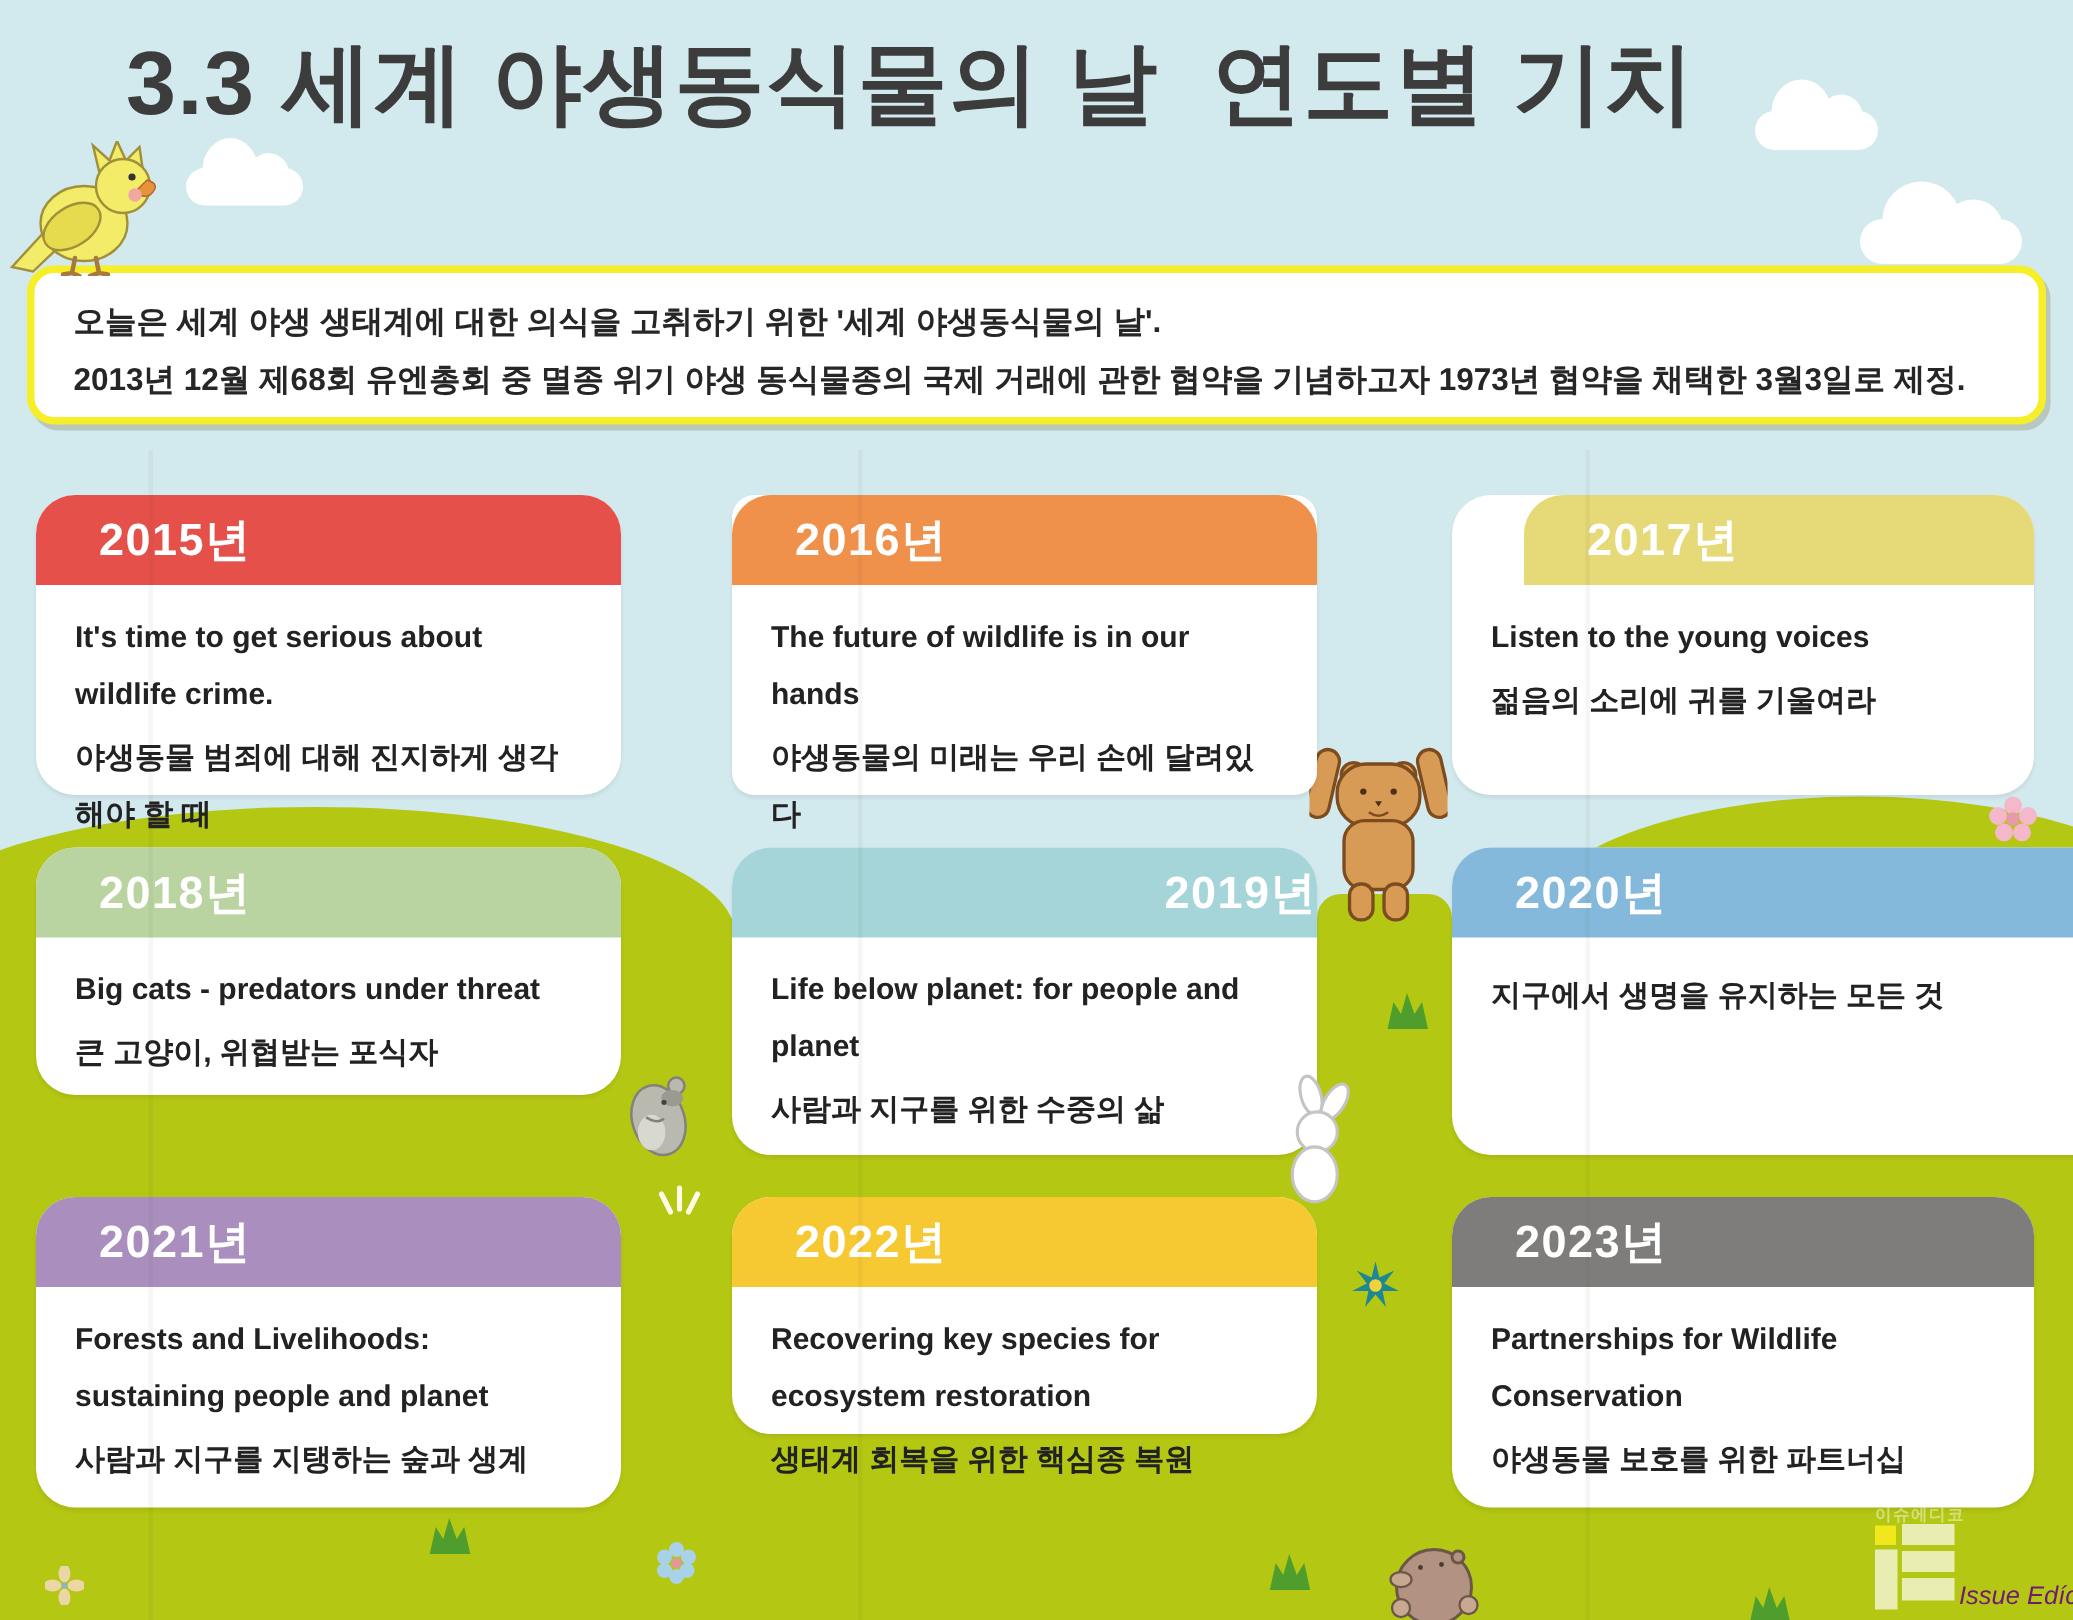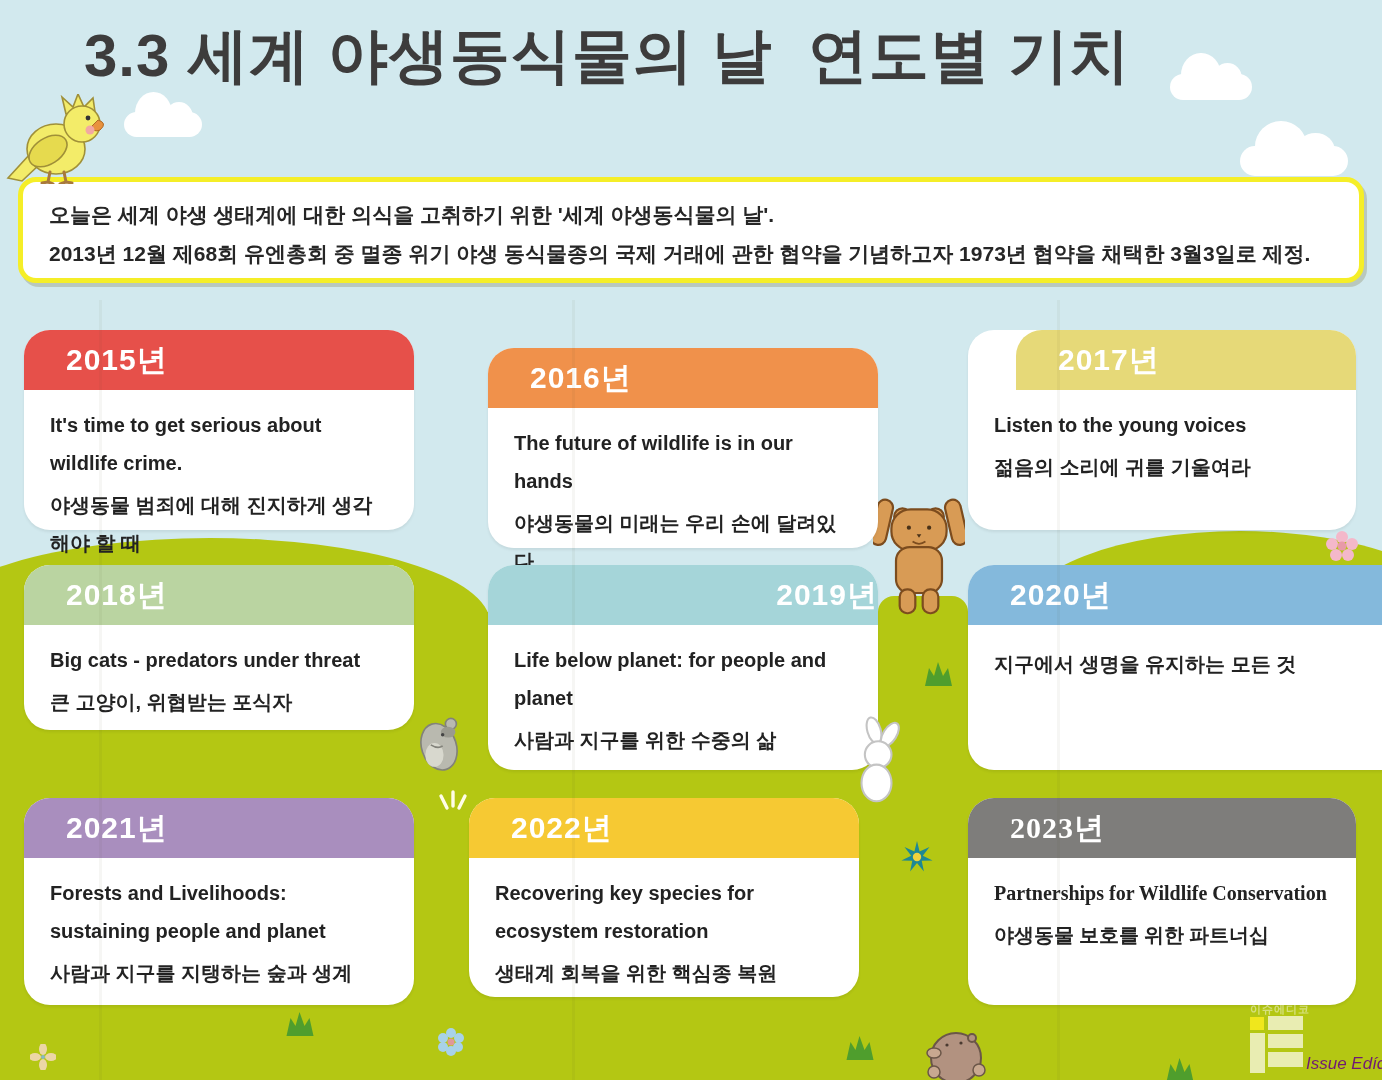--- a/index.html
+++ b/index.html
@@ -204,21 +204,21 @@
 
   <div class="card" style="left:24px;top:330px;width:390px;height:200px;">
     <div class="card-header" style="background: rgb(230, 80, 74);">
       <span class="year">2015년</span>
     </div>
     <div class="card-body">
       <p class="en">It's time to get serious about wildlife crime.</p>
       <p class="ko">야생동물 범죄에 대해 진지하게 생각해야 할 때</p>
     </div>
   </div>
-  <div class="card" style="left:488px;top:348px;width:390px;height:200px;">
+  <div class="card" style="left:488px;top:330px;width:390px;height:200px;border-radius:15px;">
     <div class="card-header" style="background: rgb(240, 145, 75);">
       <span class="year">2016년</span>
     </div>
     <div class="card-body">
       <p class="en">The future of wildlife is in our hands</p>
       <p class="ko">야생동물의 미래는 우리 손에 달려있다</p>
     </div>
   </div>
   <div class="card" style="left:968px;top:330px;width:388px;height:200px;">
     <div class="card-header" style="background: rgb(230, 217, 120); margin-left: 48px;">
@@ -257,30 +257,30 @@
   </div>
   <div class="card" style="left:24px;top:798px;width:390px;height:207px;">
     <div class="card-header" style="background: rgb(169, 142, 190);">
       <span class="year">2021년</span>
     </div>
     <div class="card-body">
       <p class="en">Forests and Livelihoods: sustaining people and planet</p>
       <p class="ko">사람과 지구를 지탱하는 숲과 생계</p>
     </div>
   </div>
-  <div class="card" style="left:469px;top:798px;width:390px;height:199px;">
+  <div class="card" style="left:488px;top:798px;width:390px;height:158px;">
     <div class="card-header" style="background: rgb(246, 201, 51);">
       <span class="year">2022년</span>
     </div>
     <div class="card-body">
       <p class="en">Recovering key species for ecosystem restoration</p>
       <p class="ko">생태계 회복을 위한 핵심종 복원</p>
     </div>
   </div>
-  <div class="card" style="left:968px;top:798px;width:388px;height:207px;font-family:Liberation Serif, serif;">
+  <div class="card" style="left:968px;top:798px;width:388px;height:207px;">
     <div class="card-header" style="background: rgb(126, 125, 123);">
       <span class="year">2023년</span>
     </div>
     <div class="card-body">
       <p class="en">Partnerships for Wildlife Conservation</p>
       <p class="ko">야생동물 보호를 위한 파트너십</p>
     </div>
   </div>
 
   <div class="fold" style="left:99px;"></div>

